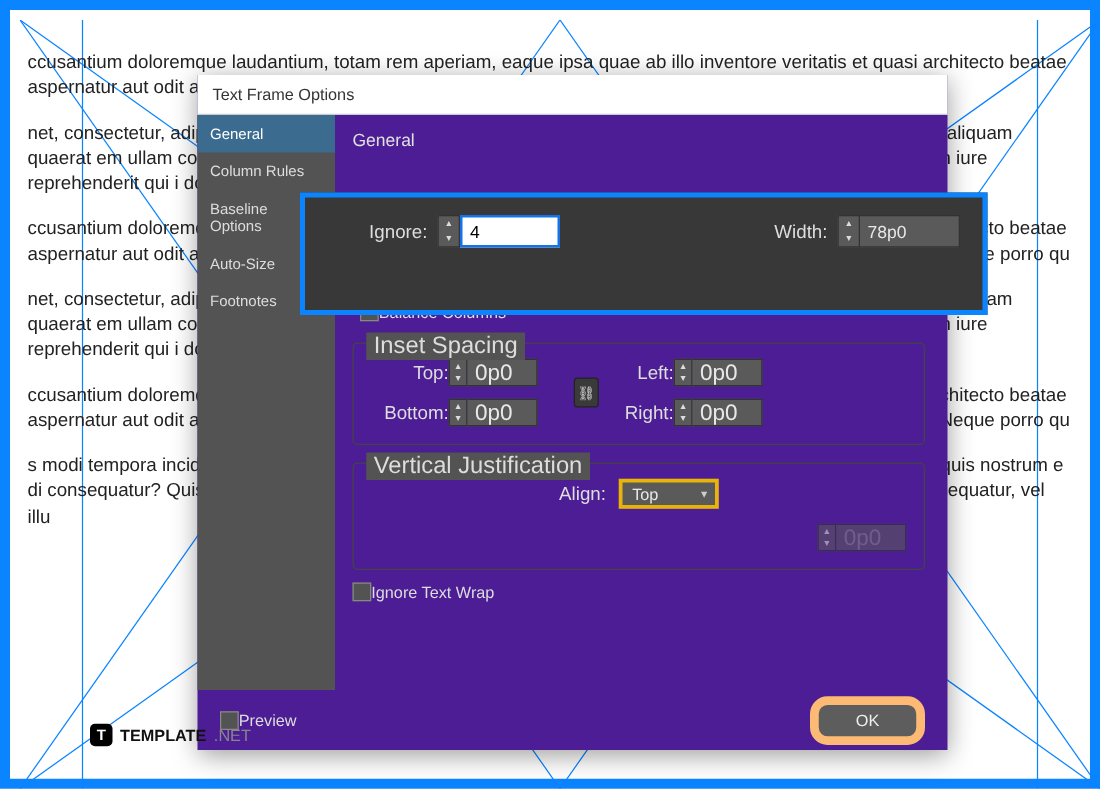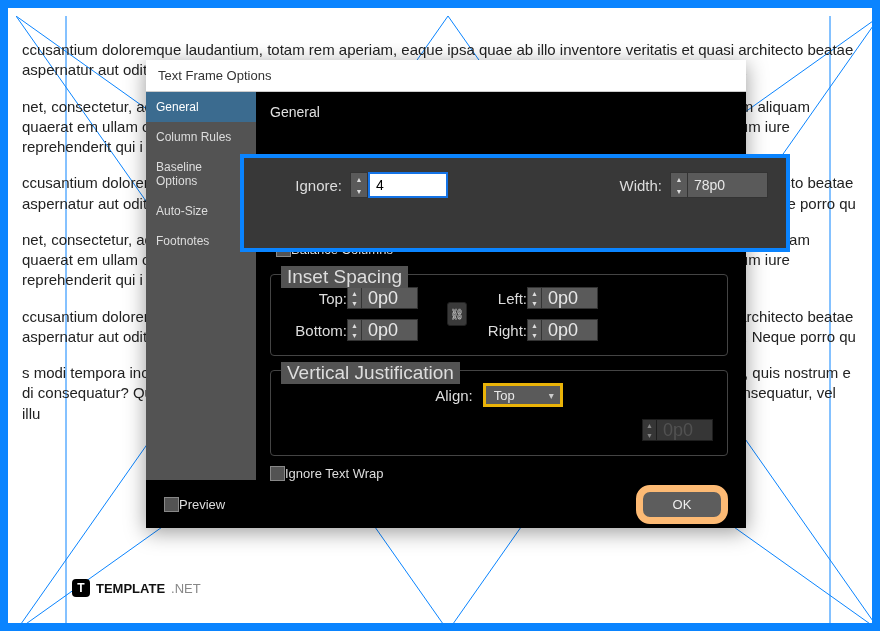--- a/index.html
+++ b/index.html
@@ -2,21 +2,21 @@
 <html><head>
 <meta charset="utf-8">
 <style>
 * { box-sizing: border-box; margin: 0; padding: 0; font-family: "Segoe UI", Arial, sans-serif; }
 body { width: 880px; height: 631px; position: relative; overflow: hidden; background: #fff; }
 .frame { position: absolute; inset: 0; border: 8px solid #0a84ff; }
 .bgtext { position: absolute; left: 14px; top: 32px; right: 14px; color: #222; font-size: 15px; line-height: 1.35; z-index: 1; }
 .bgtext p { margin-bottom: 16px; }
 .guides { position: absolute; inset: 8px; z-index: 0; pointer-events: none; }
 .guides line { stroke: #0a84ff; stroke-width: 1; }
-.dialog { position: absolute; left: 138px; top: 52px; width: 600px; height: 468px; background: #000000; color: #e8e8e8; font-size: 13px; box-shadow: 0 4px 20px rgba(0,0,0,.4); z-index: 5; }
+.dialog { position: absolute; left: 150px; top: 52px; width: 600px; height: 540px; background: #4c1d95; color: #e8e8e8; font-size: 13px; box-shadow: 0 4px 20px rgba(0,0,0,.4); z-index: 5; }
 .titlebar { background: #fff; color: #333; padding: 8px 12px; font-size: 13px; border-bottom: 1px solid #ccc; }
 .dbody { display: flex; height: calc(100% - 80px); }
 .sidebar { width: 110px; background: #535353; }
 .tab { padding: 8px 10px; color: #ddd; font-size: 12px; cursor: pointer; }
 .tab.active { background: #3b6b8f; color: #fff; }
 .mainp { flex: 1; padding: 12px 18px 0 14px; position: relative; }
 .section-title { color: #e0e0e0; margin-bottom: 12px; font-size: 14px; }
 .hl { position: absolute; left: 232px; top: 146px; width: 550px; height: 98px; background: #383838; border: 4px solid #0a84ff; z-index: 10; padding: 14px 18px; }
 .row { display: flex; align-items: center; margin-bottom: 12px; gap: 8px; }
 .lbl { text-align: right; color: #ddd; font-size: 15px; }

